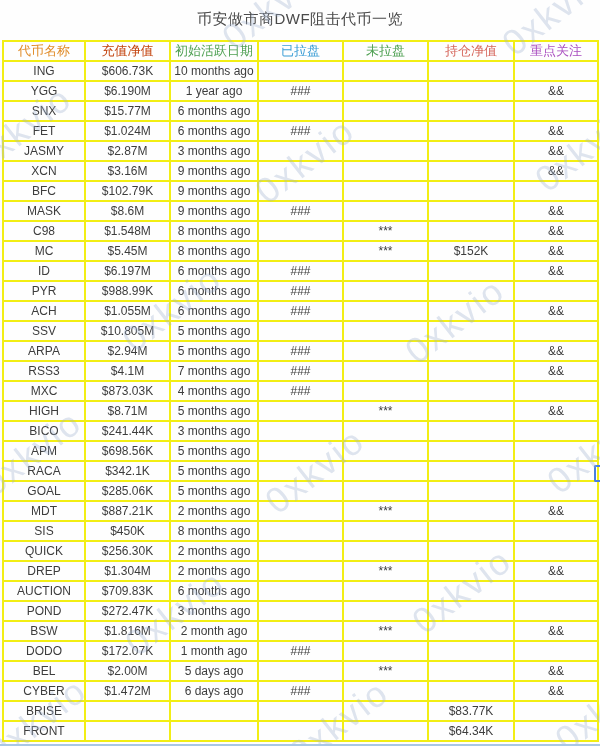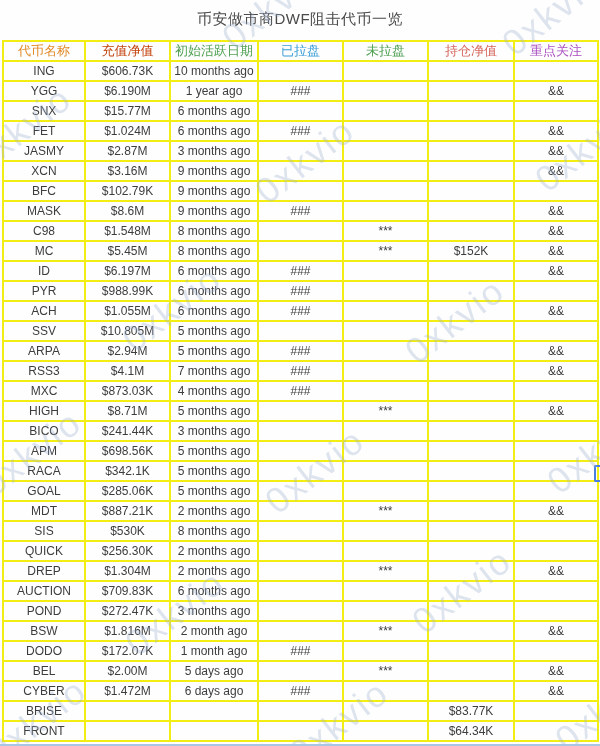--- a/index.html
+++ b/index.html
@@ -324,21 +324,21 @@
           <td>MDT</td>
           <td>$887.21K</td>
           <td>2 months ago</td>
           <td></td>
           <td>***</td>
           <td></td>
           <td>&amp;&amp;</td>
         </tr>
         <tr>
           <td>SIS</td>
-          <td>$530K</td>
+          <td>$450K</td>
           <td>8 months ago</td>
           <td></td>
           <td></td>
           <td></td>
           <td></td>
         </tr>
         <tr>
           <td>QUICK</td>
           <td>$256.30K</td>
           <td>2 months ago</td>

